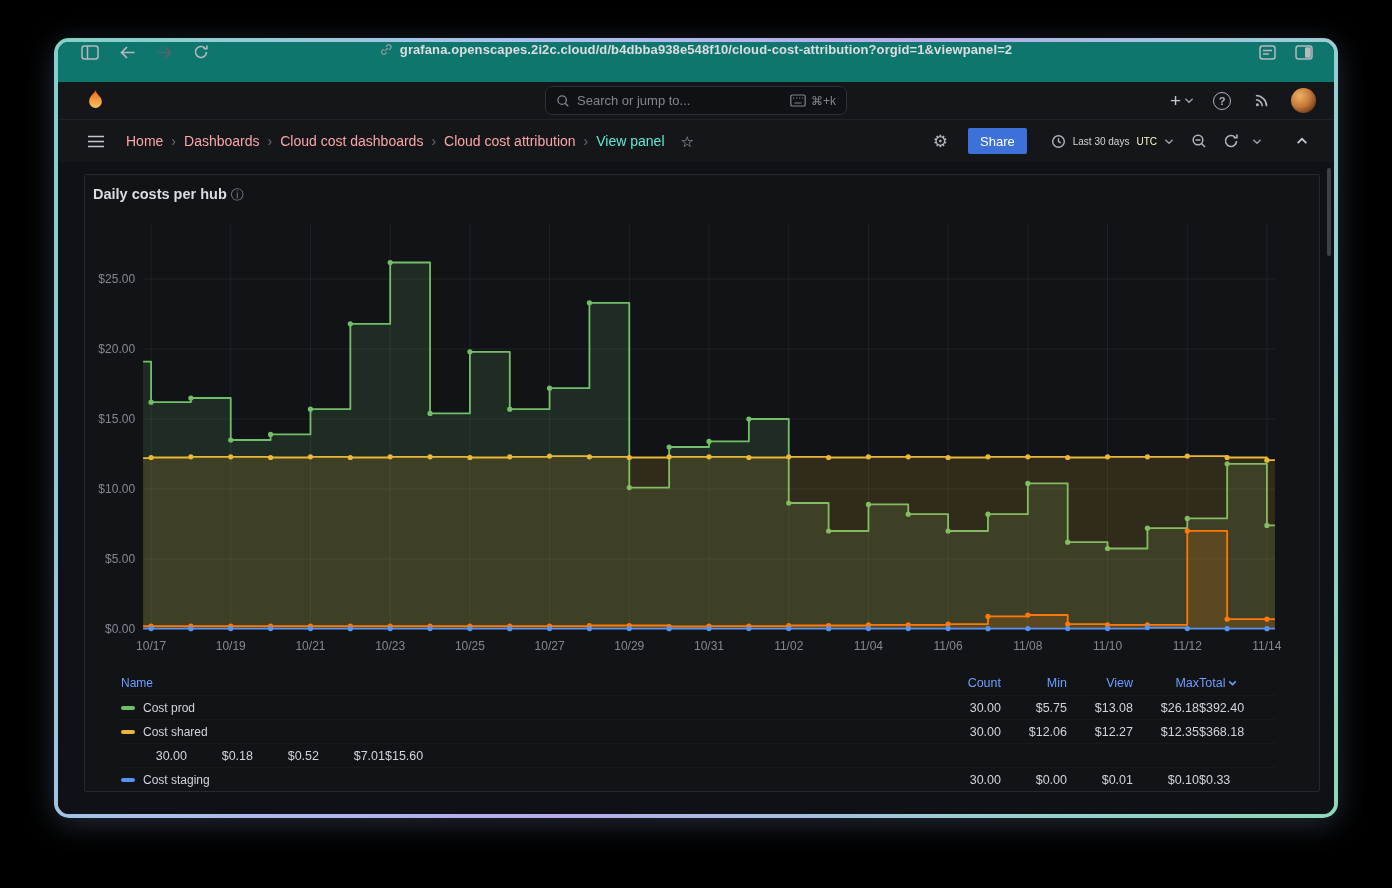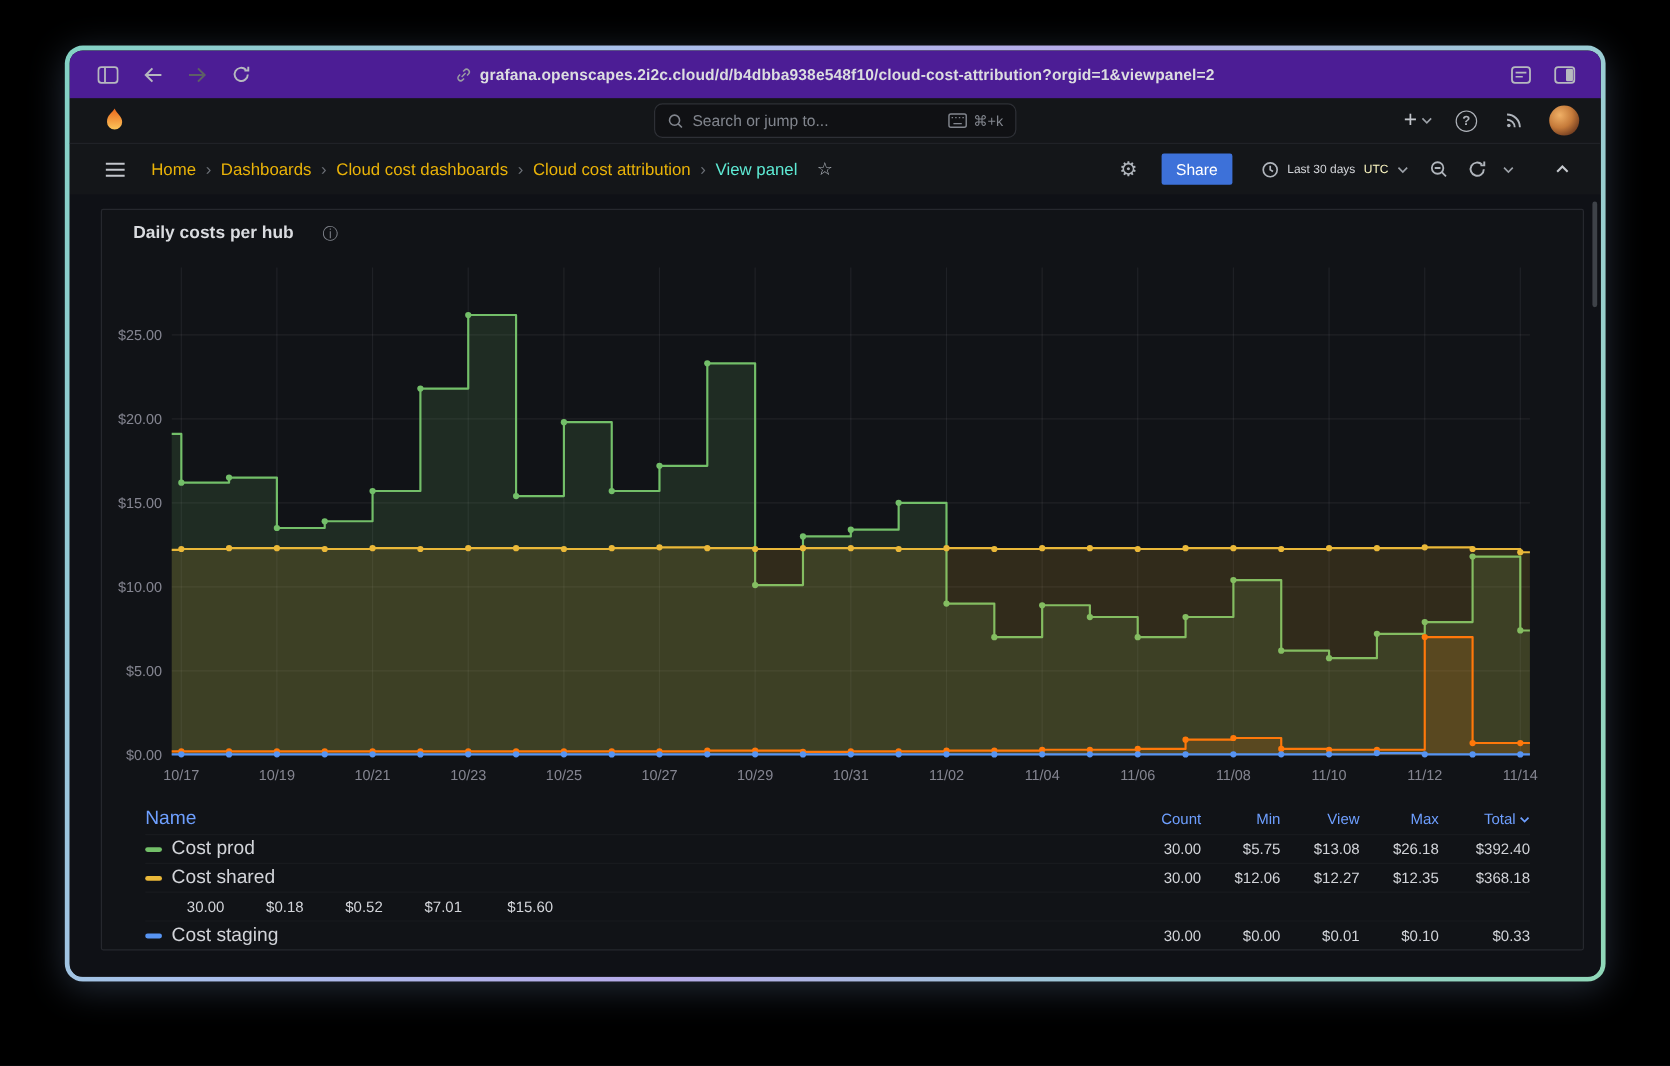--- a/index.html
+++ b/index.html
@@ -4,21 +4,21 @@
 <style>
   *{margin:0;padding:0;box-sizing:border-box;}
   html,body{width:1392px;height:888px;}
   body{background:#000;font-family:"Liberation Sans",sans-serif;overflow:hidden;position:relative;color:#c9ccd1;}
   .win-glow{position:absolute;left:54px;top:38px;width:1284px;height:780px;padding:4px;border-radius:15px;
     background:linear-gradient(115deg,#83d2c4 0%,#a9c0ec 28%,#b7abea 52%,#9ccbd8 75%,#8fd8b8 100%);
     box-shadow:0 6px 30px rgba(140,170,220,.25);}
   .win{width:100%;height:100%;border-radius:11px;background:#17181b;overflow:hidden;display:flex;flex-direction:column;}
 
   
-  .btoolbar{height:40px;background:#4c1d95;display:flex;align-items:center;position:relative;flex:0 0 auto;text-decoration:underline;}
+  .btoolbar{height:40px;background:#0f766e;display:flex;align-items:flex-start;position:relative;flex:0 0 auto;text-decoration:underline;}
   .bt-left{display:flex;align-items:center;gap:17px;padding-left:22px;}
   .bticon{display:inline-flex;align-items:center;justify-content:center;width:20px;height:20px;color:#b6b9bf;}
   .bticon.dim{color:#5d6066;}
   .bt-url{position:absolute;left:50%;transform:translateX(-50%);display:flex;align-items:center;gap:7px;color:#dcdde0;max-width:760px;white-space:nowrap;}
   .bt-url .txt{font-size:13px;font-weight:600;letter-spacing:.1px;}
   .bt-url .lnk{color:#9a9da3;display:inline-flex;}
   .bt-right{margin-left:auto;display:flex;align-items:center;gap:17px;padding-right:20px;}
 
   
   .gtop{height:38px;background:#141619;border-bottom:1px solid #202227;display:flex;align-items:center;position:relative;padding:0 18px 0 26px;flex:0 0 auto;}
@@ -28,54 +28,54 @@
   .gsearch .kgrp{display:flex;align-items:center;gap:5px;font-size:12px;color:#82868e;}
   .gtop-right{margin-left:auto;display:flex;align-items:center;gap:19px;color:#aeb2b9;}
   .addbtn{display:inline-flex;align-items:center;gap:3px;font-size:19px;color:#c3c6cc;line-height:1;}
   .helpbtn{width:18px;height:18px;border:1.5px solid #aeb2b9;border-radius:50%;display:inline-flex;align-items:center;justify-content:center;font-size:11px;font-weight:700;}
   .avatar{width:25px;height:25px;border-radius:50%;background:radial-gradient(circle at 35% 32%,#f0b066 0%,#c57a3a 45%,#7c4423 75%,#4e2a16 100%);}
 
   
   .gsub{height:42px;background:#141619;display:flex;align-items:center;padding:0 26px 0 30px;gap:10px;flex:0 0 auto;}
   .hamb{display:inline-flex;color:#c3c6cc;}
   .crumbs{display:flex;align-items:center;gap:8px;margin-left:12px;}
-  .crumb{font-size:14px;color:#eab308;white-space:nowrap;}
+  .crumb{font-size:14px;color:#fca5a5;white-space:nowrap;}
   .crumb.last{color:#5eead4;}
   .crumb-sep{color:#6c7077;font-size:14px;}
   .star{color:#b0b5bc;font-size:15px;margin-left:6px;line-height:1;}
   .spacer{flex:1;}
   .gear{color:#b0b5bc;font-size:17px;line-height:1;}
   .share{background:#3d71d9;color:#fff;border:none;border-radius:2px;font-family:inherit;font-size:13px;font-weight:500;height:26px;padding:0 12px;margin:0 10px;cursor:pointer;}
   .timepicker{display:flex;align-items:center;gap:7px;color:#d3d5d9;font-size:10px;padding:0 4px;}
   .utc{color:#fef9c3;font-weight:500;}
   .chev{display:inline-flex;color:#9ca1a8;}
   .chev.up{transform:rotate(180deg);}
   .iconbtn{display:inline-flex;align-items:center;justify-content:center;width:22px;height:22px;color:#b0b5bc;}
   .collapse{margin-left:24px;color:#c6c9ce;}
 
   
   .gmain{flex:1;background:#0f1116;padding:12px 14px 0 26px;position:relative;}
   .scrollthumb{position:absolute;right:3px;top:6px;width:4px;height:88px;border-radius:2px;background:#3e4248;}
   .panel{height:618px;background:#111317;border:1px solid #26282e;border-radius:2px;display:flex;flex-direction:column;overflow:hidden;}
-  .phead{height:32px;display:flex;align-items:center;gap:24px;padding:6px 10px 0 8px;flex:0 0 auto;margin-left:18px;}
+  .phead{height:32px;display:flex;align-items:center;gap:4px;padding:6px 10px 0 8px;flex:0 0 auto;}
   .ptitle{font-size:14.5px;font-weight:600;color:#dadce0;}
   .pinfo{color:#80848c;font-size:13px;line-height:1;}
   .chartwrap{flex:0 0 auto;}
   .chartwrap svg{display:block;width:100%;height:462px;}
   .grid{stroke:rgba(204,204,220,.08);stroke-width:1;}
   .ytick,.xtick{fill:rgba(204,204,220,.62);font-size:12px;font-family:"Liberation Sans",sans-serif;}
 
   
   .legend{padding:2px 44px 6px 36px;}
   .lrow{display:flex;align-items:center;height:24px;}
   .lrow + .lrow{border-top:1px solid rgba(255,255,255,.03);}
-  .lname{flex:1;display:flex;align-items:center;gap:8px;font-size:16px;color:#d2d4d9;}
+  .lname{flex:1;display:flex;align-items:center;gap:8px;font-size:12px;color:#d2d4d9;}
   .lhead .lname,.lhead .lstat{color:#6e9fff;font-weight:500;}
   .lstat{width:66px;text-align:right;font-size:12.5px;color:#d2d4d9;}
-  .lstat.total{width:76px;display:inline-flex;justify-content:flex-end;align-items:center;gap:3px;}
+  .lstat.total{width:76px;display:inline-flex;align-items:center;gap:3px;}
   .swatch{width:14px;height:4px;border-radius:2px;display:inline-block;}
 </style>
 </head>
 <body>
 
 <div class="win-glow">
   <div class="win">
 
     <div class="btoolbar">
       <div class="bt-left">

